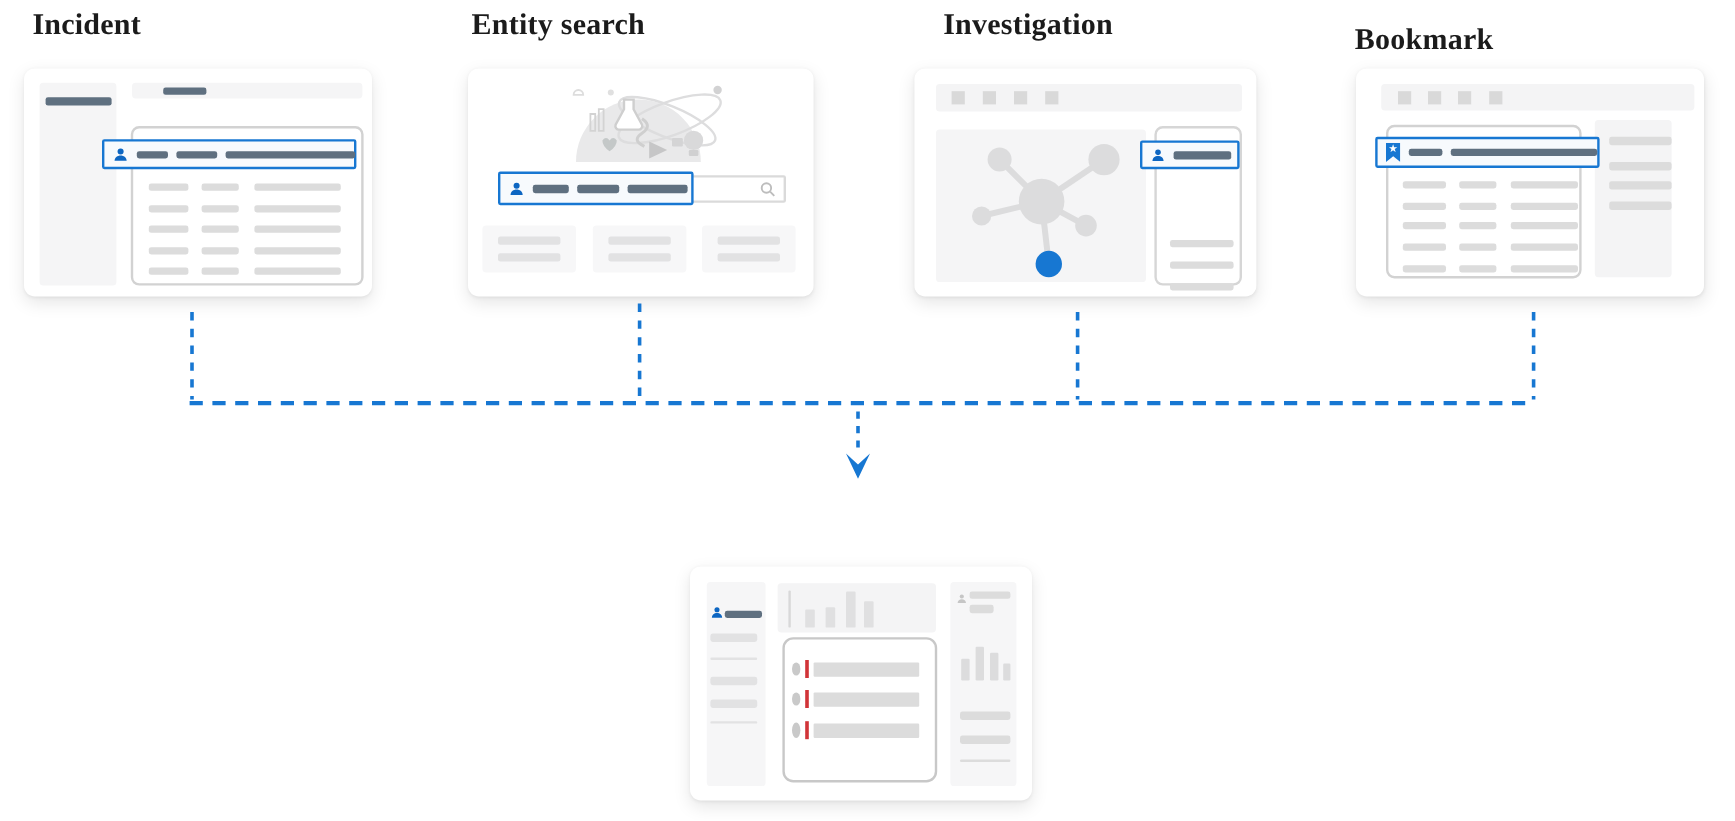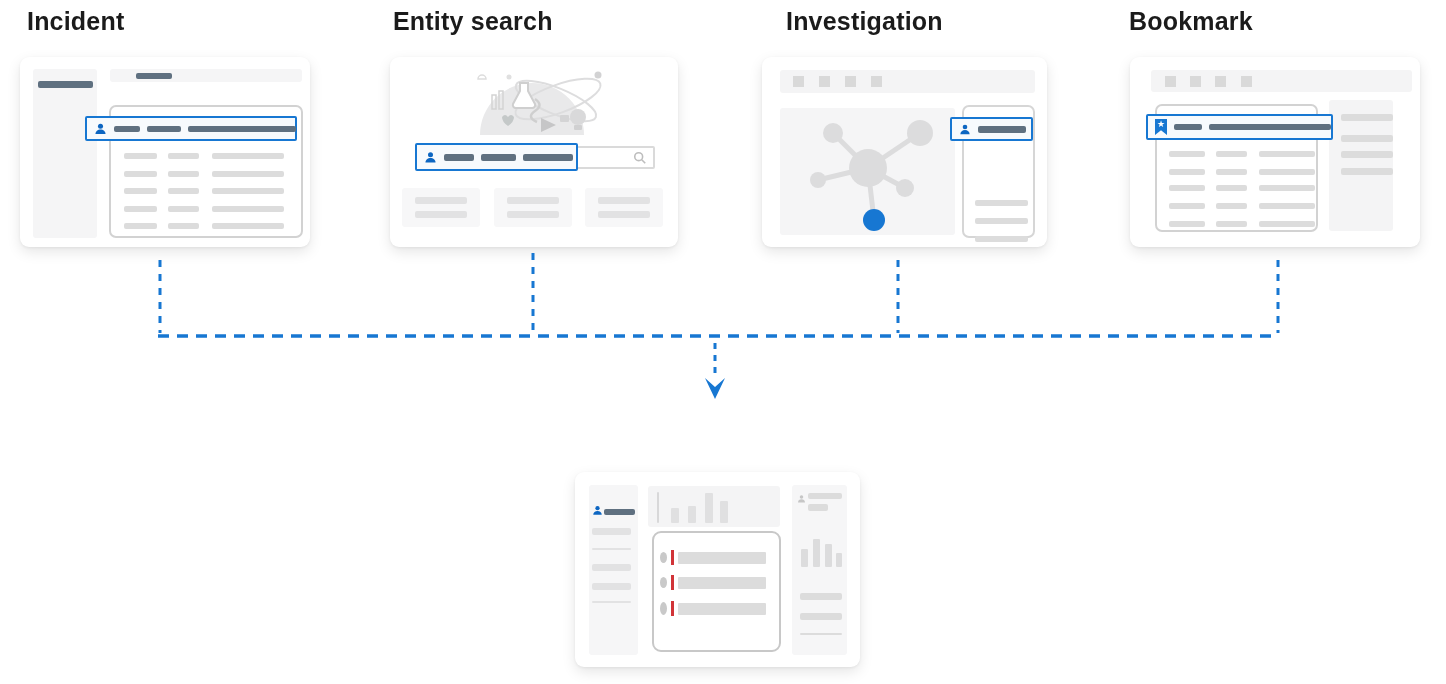--- a/index.html
+++ b/index.html
@@ -1,17 +1,17 @@
 <!DOCTYPE html>
 <html><head>
 <meta charset="utf-8">
 <style>
   html,body{margin:0;padding:0;background:#fff;}
   #canvas{position:relative;width:1446px;height:684px;background:#ffffff;overflow:hidden;
-          font-family:Liberation Sans, sans-serif;}
+          font-family:Liberation Serif, serif;}
   .title{position:absolute;font-weight:700;font-size:25px;color:#1b1b1b;letter-spacing:.2px;white-space:nowrap;}
   .card{position:absolute;background:#fff;border-radius:9px;
         box-shadow:0 5px 14px rgba(0,0,0,.10),0 1px 3px rgba(0,0,0,.06);}
   .lp{position:absolute;background:#f5f5f6;border-radius:3px;}
   .bar{position:absolute;background:#dcdcdc;border-radius:2px;}
   .bar2{position:absolute;background:#e2e2e3;border-radius:2px;}
   .sb{position:absolute;background:#5f7080;border-radius:2px;}
   .sq{position:absolute;width:11px;height:11px;background:#d9d9d9;}
   .tbl{position:absolute;background:#fff;border:2px solid #d2d2d2;border-radius:7px;}
   .hl{position:absolute;border:2px solid #1777d2;background:#f7fafd;border-radius:2px;
@@ -30,21 +30,21 @@
   .bmk span{color:#fff;font-size:9px;line-height:11px;}
 </style>
 </head>
 <body>
 
 <div id="canvas">
 
   <div class="title" style="left:27px;top:7px;">Incident</div>
   <div class="title" style="left:786px;top:7px;">Investigation</div>
   <div class="title" style="left:393px;top:7px;">Entity search</div>
-  <div class="title" style="left:1129px;top:7px;">Bookmark</div>
+  <div class="title" style="left:1129px;top:20px;">Bookmark</div>
 
   <div class="card" style="left:20px;top:57px;width:290px;height:190px;">
     <div class="lp" style="left:13px;top:12px;width:64px;height:169px;">
       <div class="sb" style="left:5px;top:12px;width:55px;height:7px;"></div>
     </div>
     <div class="lp" style="left:90px;top:12px;width:192px;height:13px;">
       <div class="sb" style="left:26px;top:4px;width:36px;height:6px;"></div>
     </div>
     <div class="tbl" style="left:89px;top:48px;width:190px;height:129px;">
       <div class="bar" style="left:13px;top:46px;width:33px;height:6px;"></div>

